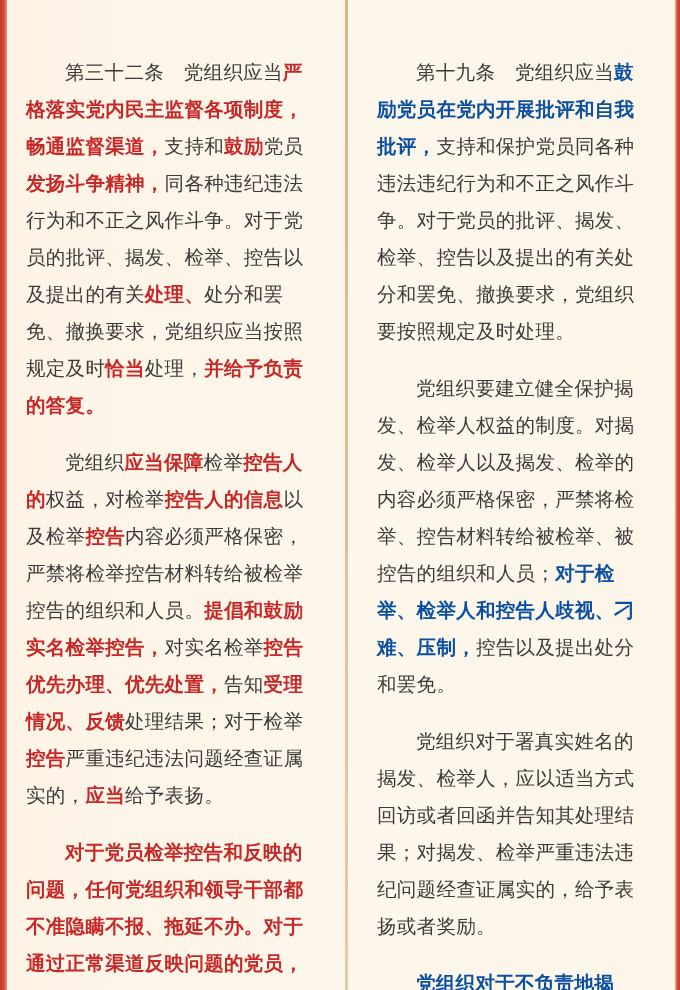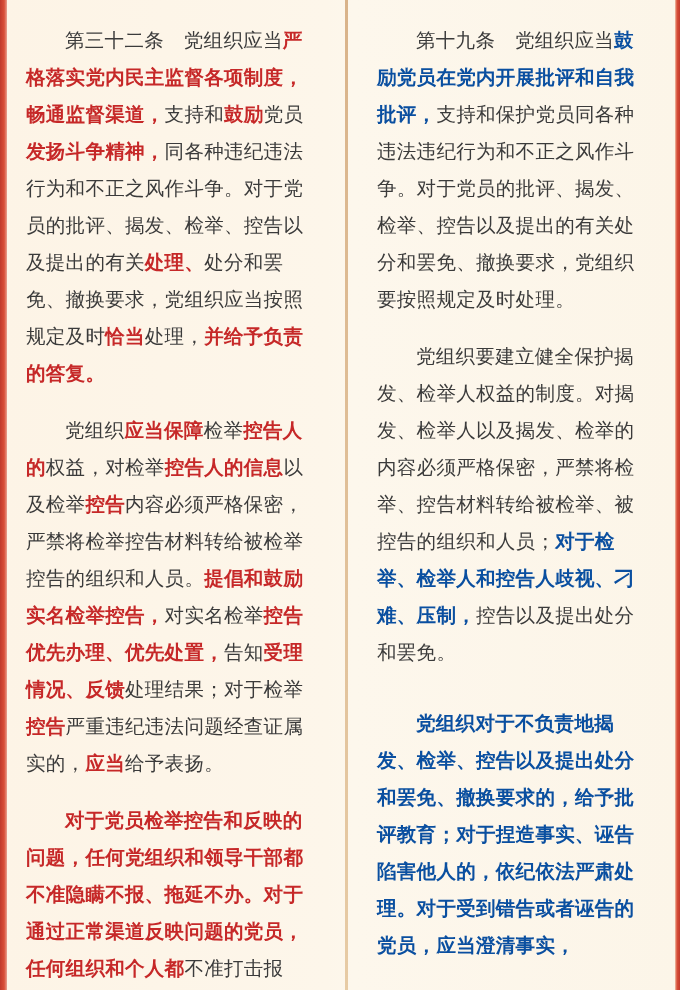--- a/index.html
+++ b/index.html
@@ -35,20 +35,21 @@
   }
   .divider {
     position: absolute;
     left: 345px; top: 0; bottom: 0;
     width: 3px;
     background: linear-gradient(to bottom, #d9b38a, #e7cba5);
   }
   .column {
     box-sizing: border-box;
     padding: 22px 26px 10px 26px;
+    margin-top: 32px;
   }
   .col-left {
     width: 347px;
   }
   .col-right {
     width: 333px;
     padding-left: 30px;
     padding-right: 36px;
   }
   p {
@@ -85,16 +86,17 @@
       <p><span class="plain">党组织</span><span class="red">应当保障</span><span class="plain">检举</span><span class="red">控告人的</span><span class="plain">权益，对检举</span><span class="red">控告人的信息</span><span class="plain">以及检举</span><span class="red">控告</span><span class="plain">内容必须严格保密，严禁将检举控告材料转给被检举控告的组织和人员。</span><span class="red">提倡和鼓励实名检举控告，</span><span class="plain">对实名检举</span><span class="red">控告优先办理、优先处置，</span><span class="plain">告知</span><span class="red">受理情况、反馈</span><span class="plain">处理结果；</span><span class="plain">对于检举</span><span class="red">控告</span><span class="plain">严重违纪违法问题经查证属实的，</span><span class="red">应当</span><span class="plain">给予表扬。</span></p>
       <div class="spacer"></div>
       <p><span class="red">对于党员检举控告和反映的问题，任何党组织和领导干部都不准隐瞒不报、拖延不办。对于通过正常渠道反映问题的党员，任何组织和个人都</span><span class="plain">不准打击报复，</span></p>
     </div>
 
   <div class="column col-right">
       <p><span class="plain">第十九条</span><span class="plain">　党组织应当</span><span class="blue">鼓励党员在党内开展批评和自我批评，</span><span class="plain">支持和保护党员同各种违法违纪行为和不正之风作斗争。对于党员的批评、揭发、检举、控告以及提出的有关处分和罢免、撤换要求，党组织要按照规定及时处理。</span></p>
       <div class="spacer"></div>
       <p><span class="plain">党组织要建立健全保护揭发、检举人权益的制度。对揭发、检举人以及揭发、检举的内容必须严格保密，严禁将检举、控告材料转给被检举、被控告的组织和人员；</span><span class="blue">对于检举、检举人和控告人歧视、刁难、压制，</span><span class="plain">控告以及提出处分和罢免。</span></p>
       <div class="spacer"></div>
+      <p><span class="plain">党组织对于署真实姓名的揭发、检举人，应以适当方式回访或者回函并告知其处理结果；对揭发、检举严重违法违纪问题经查证属实的，给予表扬或者奖励。</span></p>
       <div class="spacer"></div>
       <p><span class="blue">党组织对于不负责地揭发、检举、控告以及提出处分和罢免、撤换要求的，给予批评教育；对于捏造事实、诬告陷害他人的，依纪依法严肃处理。对于受到错告或者诬告的党员，应当澄清事实，</span></p>
     </div>
 </div>
 
 </body></html>

